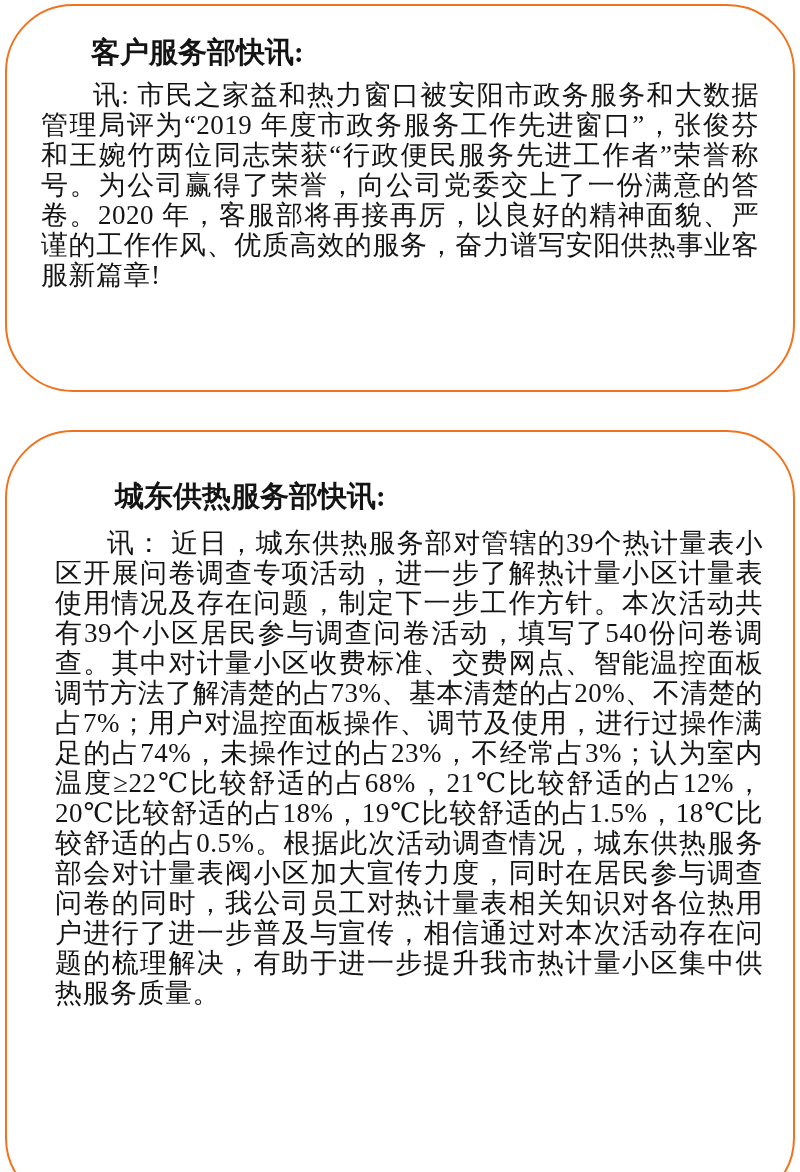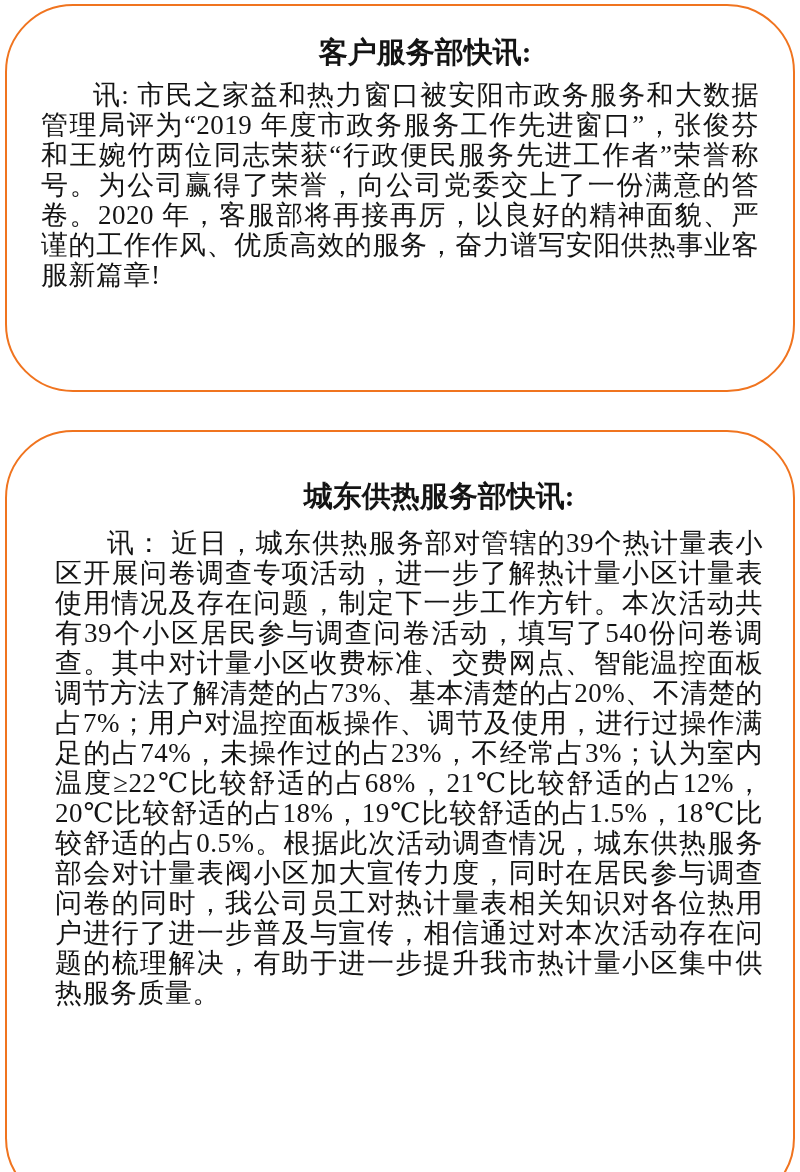--- a/index.html
+++ b/index.html
@@ -32,21 +32,20 @@
   .box-2 {
     top: 430px;
     height: 776px;
     padding: 38px 30px 0 48px;
   }
   .section-heading {
     font-size: 29px;
     font-weight: bold;
     line-height: 44px;
     margin: 4px 0 6px 50px;
-    text-align: center;
   }
   .box-2 .section-heading {
     margin-left: 60px;
     margin-bottom: 10px;
   }
   .section-body {
     font-size: 27px;
     line-height: 30px;
     text-indent: 52px;
     text-align: justify;

